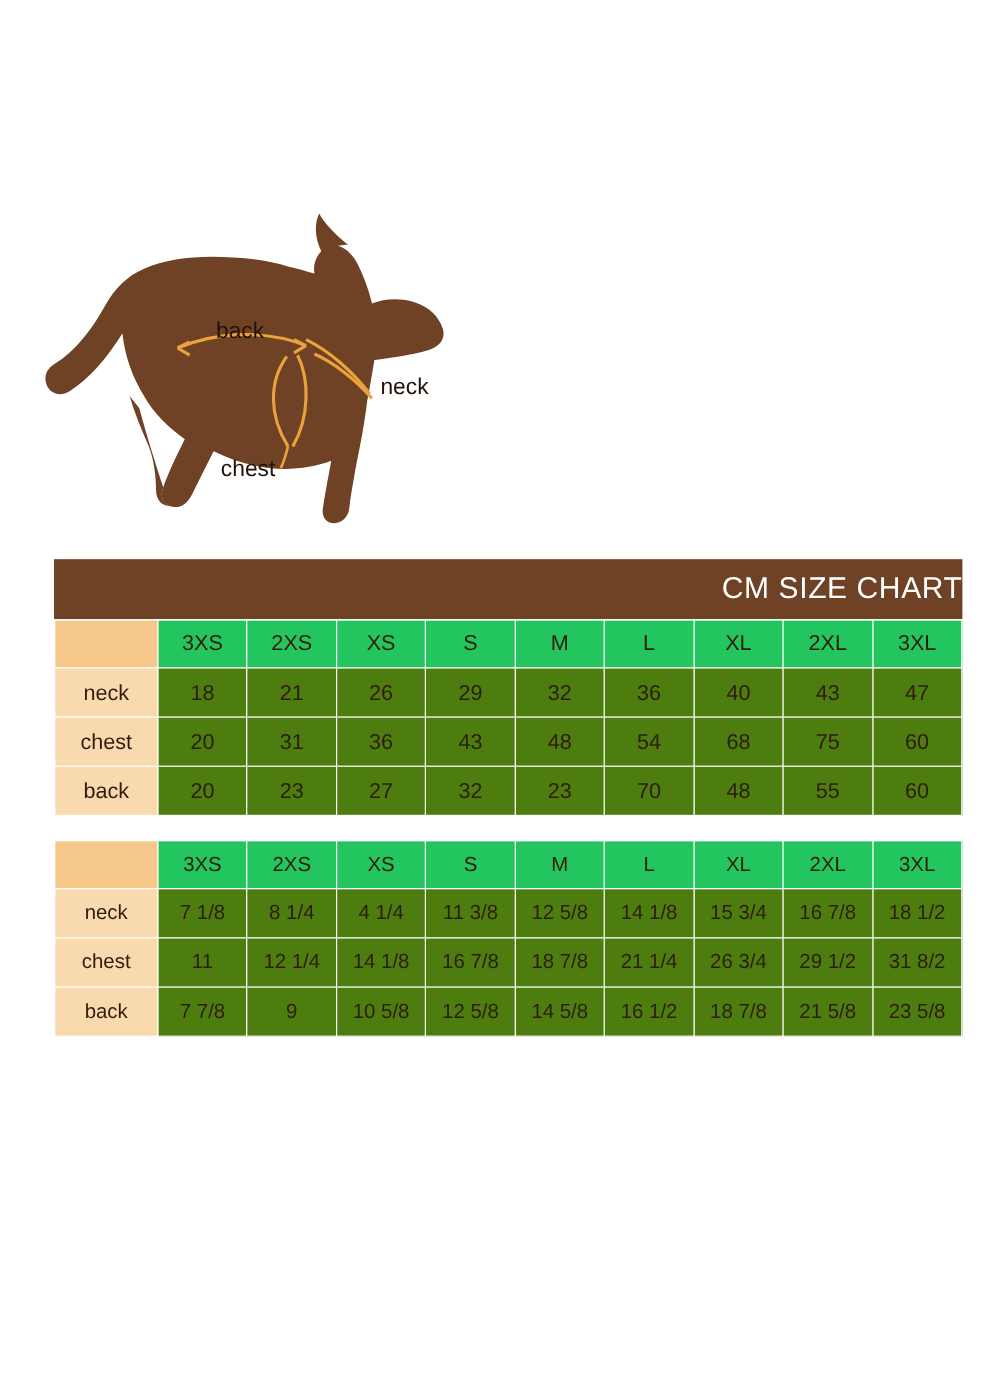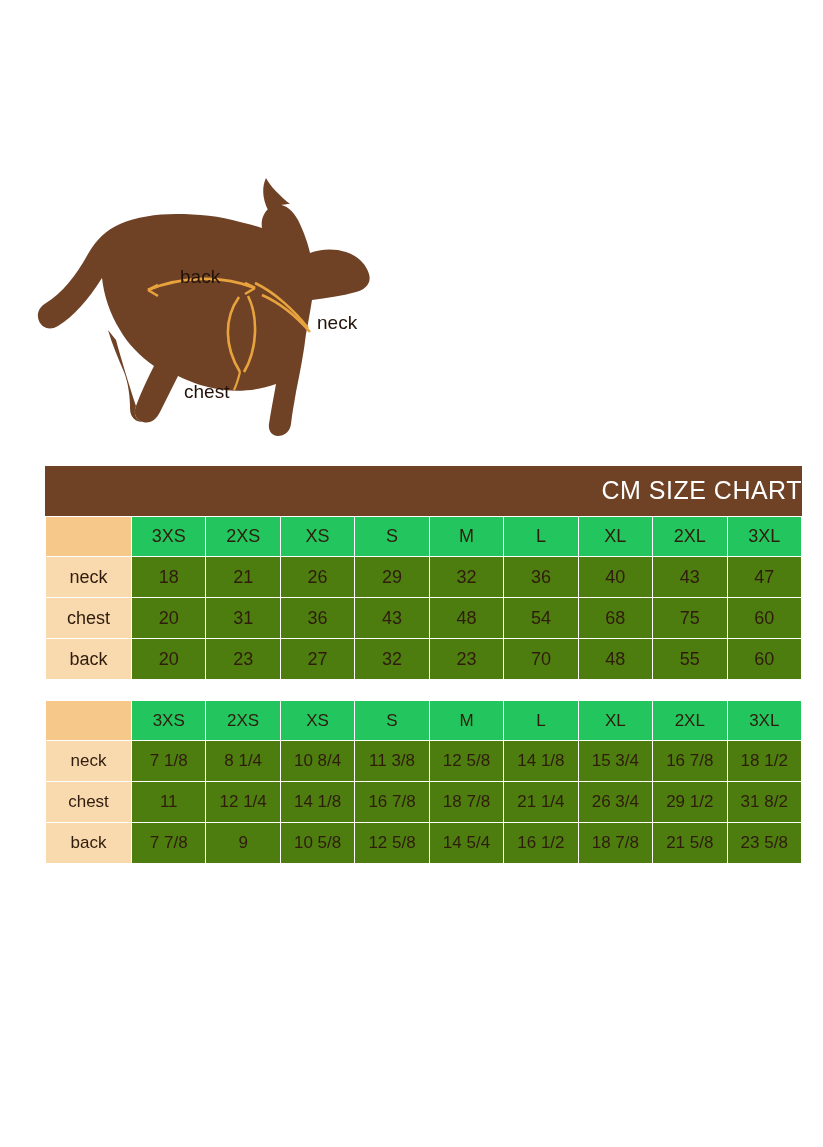--- a/index.html
+++ b/index.html
@@ -251,21 +251,21 @@
           <td>XL</td>
           <td>2XL</td>
           <td>3XL</td>
         </tr>
       </thead>
       <tbody>
         <tr>
           <td class="rowlabel">neck</td>
           <td>7 1/8</td>
           <td>8 1/4</td>
-          <td>10 8/4</td>
+          <td>4 1/4</td>
           <td>11 3/8</td>
           <td>12 5/8</td>
           <td>14 1/8</td>
           <td>15 3/4</td>
           <td>16 7/8</td>
           <td>18 1/2</td>
         </tr>
         <tr>
           <td class="rowlabel">chest</td>
           <td>11</td>
@@ -277,21 +277,21 @@
           <td>26 3/4</td>
           <td>29 1/2</td>
           <td>31 8/2</td>
         </tr>
         <tr>
           <td class="rowlabel">back</td>
           <td>7 7/8</td>
           <td>9</td>
           <td>10 5/8</td>
           <td>12 5/8</td>
-          <td>14 5/4</td>
+          <td>14 5/8</td>
           <td>16 1/2</td>
           <td>18 7/8</td>
           <td>21 5/8</td>
           <td>23 5/8</td>
         </tr>
       </tbody>
     </table>
   </div>
 
 </div>

